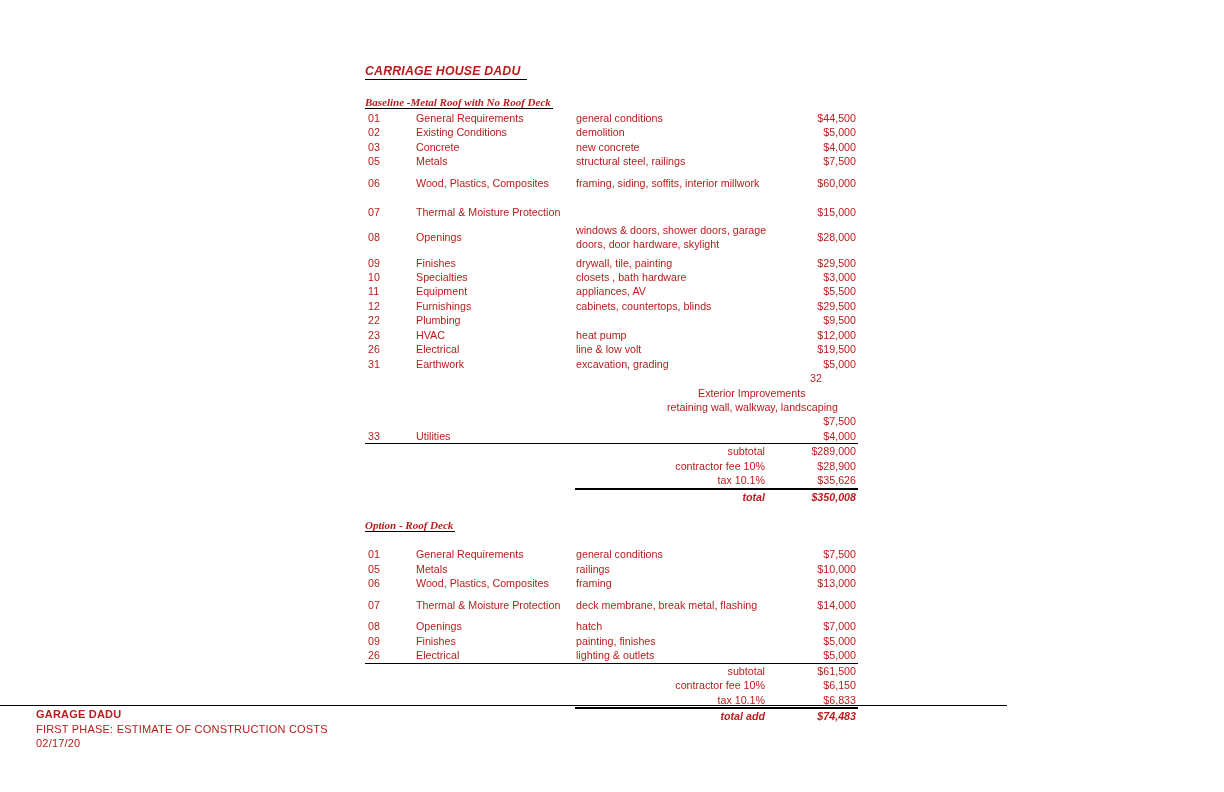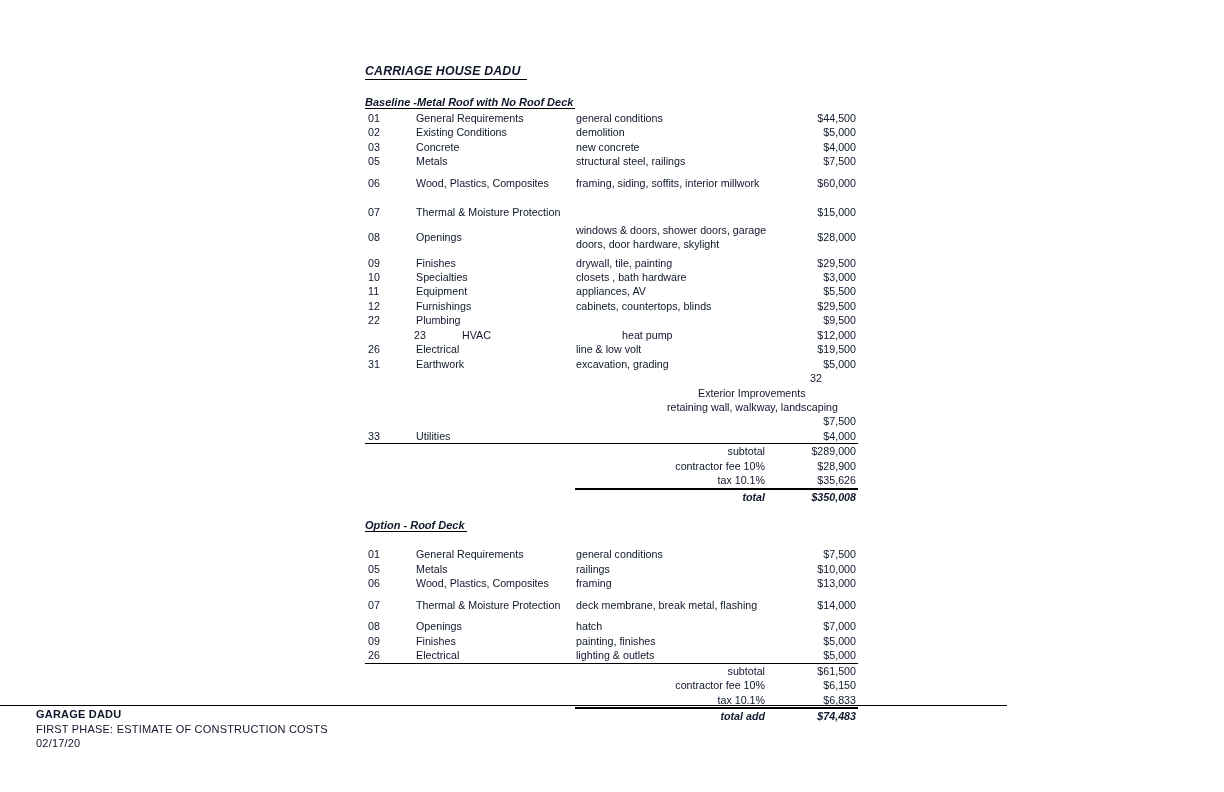--- a/index.html
+++ b/index.html
@@ -1,27 +1,27 @@
 <!DOCTYPE html>
 <html><head>
 <meta charset="utf-8">
 <style>
   html,body { margin:0; padding:0; background:#fff; }
   .page {
     position:relative; width:1007px; height:792px; background:#ffffff;
-    font-family:"Liberation Sans", sans-serif; color:#0f172a; overflow:hidden;
+    font-family:"Liberation Sans", sans-serif; color:#b91c1c; overflow:hidden;
   }
   .doc { position:absolute; left:365px; top:64px; width:493px; }
 
   .doc-title { height:17px; font-size:12.3px; font-weight:bold; font-style:italic; letter-spacing:.2px; }
   .doc-title .u { display:inline-block; border-bottom:1.4px solid #000; padding:0 7px 1px 0; }
 
   .section { margin-top:15px; }
   .sec-heading { height:15px; font-size:11px; font-weight:bold; font-style:italic; }
-  .sec-heading .u { display:inline-block; border-bottom:1.2px solid #000; padding:0 2px 0 0; }
+  .sec-heading .u { display:inline-block; border-bottom:1.2px solid #000; padding:0 2px 0 0;font-family:Liberation Serif, serif; }
 
   #sections .section:nth-of-type(2) .rows { padding-top:13px; }
 
   .rows { border-bottom:1.6px solid #000; }
   .row { display:flex; align-items:flex-end; padding-left:3px; font-size:10.7px; line-height:14.45px; }
   .row.wrap { align-items:center; }
   .c-code { width:48px; flex:none; }
   .c-cat  { width:160px; flex:none; }
   .c-desc { width:191px; flex:none; }
   .c-amt  { flex:1; text-align:right; padding-right:2px; }
@@ -116,21 +116,21 @@
               <div class="c-cat">Furnishings</div>
               <div class="c-desc">cabinets, countertops, blinds</div>
               <div class="c-amt">$29,500</div>
             </div>
             <div class="row" style="min-height: 14.45px;">
               <div class="c-code">22</div>
               <div class="c-cat">Plumbing</div>
               <div class="c-desc"></div>
               <div class="c-amt">$9,500</div>
             </div>
-            <div class="row" style="min-height: 14.45px; margin-left: 46px;">
+            <div class="row" style="min-height: 14.45px;">
               <div class="c-code">23</div>
               <div class="c-cat">HVAC</div>
               <div class="c-desc">heat pump</div>
               <div class="c-amt">$12,000</div>
             </div>
             <div class="row" style="min-height: 14.45px;">
               <div class="c-code">26</div>
               <div class="c-cat">Electrical</div>
               <div class="c-desc">line &amp; low volt</div>
               <div class="c-amt">$19,500</div>

